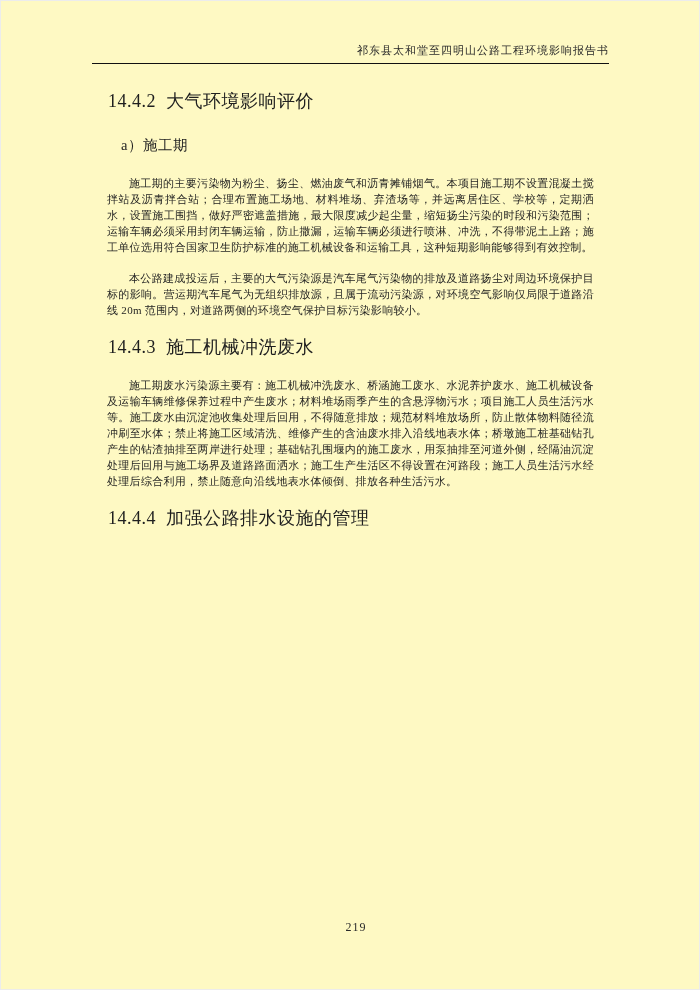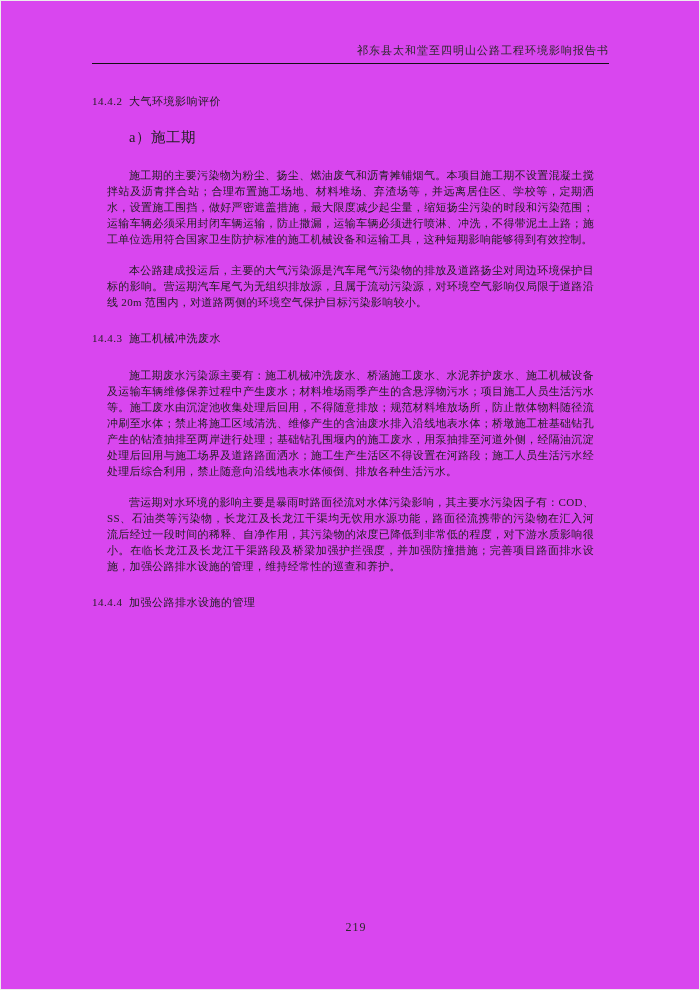--- a/index.html
+++ b/index.html
@@ -6,21 +6,21 @@
     margin: 0;
     padding: 0;
     background: #ffffff;
     font-family: "Liberation Serif", "DejaVu Serif", serif;
   }
   .page {
     position: relative;
     width: 700px;
     height: 990px;
     box-sizing: border-box;
-    background: #d946ef;
+    background: #fef9c3;
     border: 1px solid #ececec;
     color: #1f1f1f;
     overflow: hidden;
   }
   
   .header {
     box-sizing: border-box;
     margin: 0 90px 0 91px;
     padding-top: 42px;
   }
@@ -36,31 +36,31 @@
     border: 0;
     border-top: 1.6px solid #111111;
     margin: 0;
   }
   
   .main {
     box-sizing: border-box;
     margin: 24px 90px 0 91px;
   }
   .heading {
-    font-size: 11px;
+    font-size: 18px;
     font-weight: normal;
     line-height: 27.8px;
-    margin: 0;
+    margin: 16px;
     white-space: pre-wrap;
     letter-spacing: 0.5px;
   }
   .subheading {
     font-size: 14.5px;
     line-height: 27.8px;
-    margin: 8px;
+    margin: 0;
     text-indent: 2em;
     letter-spacing: 0.5px;
   }
   .paragraph {
     font-size: 11px;
     line-height: 16px;
     margin: 15px;
     text-indent: 2em;
     text-align: justify;
     text-align-last: left;
@@ -89,21 +89,20 @@
     <hr class="header-rule">
   </div>
 
   <div class="main">
     <h2 class="heading">14.4.2  大气环境影响评价</h2>
     <p class="subheading">a）施工期</p>
     <p class="paragraph">施工期的主要污染物为粉尘、扬尘、燃油废气和沥青摊铺烟气。本项目施工期不设置混凝土搅拌站及沥青拌合站；合理布置施工场地、材料堆场、弃渣场等，并远离居住区、学校等，定期洒水，设置施工围挡，做好严密遮盖措施，最大限度减少起尘量，缩短扬尘污染的时段和污染范围；运输车辆必须采用封闭车辆运输，防止撒漏，运输车辆必须进行喷淋、冲洗，不得带泥土上路；施工单位选用符合国家卫生防护标准的施工机械设备和运输工具，这种短期影响能够得到有效控制。</p>
     <p class="paragraph">本公路建成投运后，主要的大气污染源是汽车尾气污染物的排放及道路扬尘对周边环境保护目标的影响。营运期汽车尾气为无组织排放源，且属于流动污染源，对环境空气影响仅局限于道路沿线 20m 范围内，对道路两侧的环境空气保护目标污染影响较小。</p>
     <h2 class="heading">14.4.3  施工机械冲洗废水</h2>
     <p class="paragraph">施工期废水污染源主要有：施工机械冲洗废水、桥涵施工废水、水泥养护废水、施工机械设备及运输车辆维修保养过程中产生废水；材料堆场雨季产生的含悬浮物污水；项目施工人员生活污水等。施工废水由沉淀池收集处理后回用，不得随意排放；规范材料堆放场所，防止散体物料随径流冲刷至水体；禁止将施工区域清洗、维修产生的含油废水排入沿线地表水体；桥墩施工桩基础钻孔产生的钻渣抽排至两岸进行处理；基础钻孔围堰内的施工废水，用泵抽排至河道外侧，经隔油沉淀处理后回用与施工场界及道路路面洒水；施工生产生活区不得设置在河路段；施工人员生活污水经处理后综合利用，禁止随意向沿线地表水体倾倒、排放各种生活污水。</p>
-    <p class="paragraph">营运期对水环境的影响主要是暴雨时路面径流对水体污染影响，其主要水污染因子有：COD、SS、石油类等污染物，长龙江及长龙江干渠均无饮用水源功能，路面径流携带的污染物在汇入河流后经过一段时间的稀释、自净作用，其污染物的浓度已降低到非常低的程度，对下游水质影响很小。在临长龙江及长龙江干渠路段及桥梁加强护拦强度，并加强防撞措施；完善项目路面排水设施，加强公路排水设施的管理，维持经常性的巡查和养护。</p>
     <h2 class="heading">14.4.4  加强公路排水设施的管理</h2>
   </div>
 
   <div class="footer">
     <span>219</span>
   </div>
 
 </div>
 
 </body></html>

